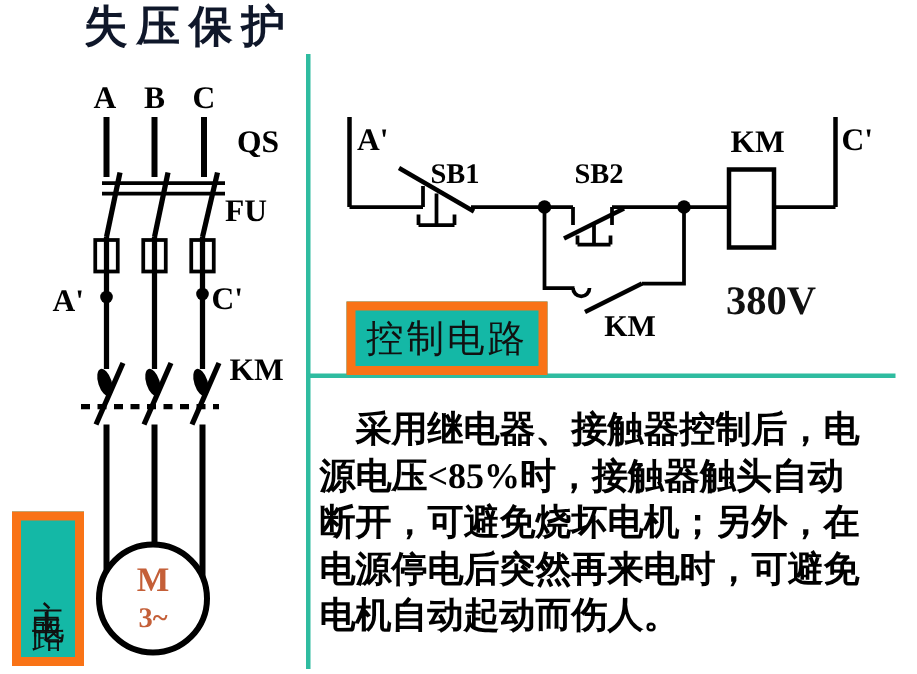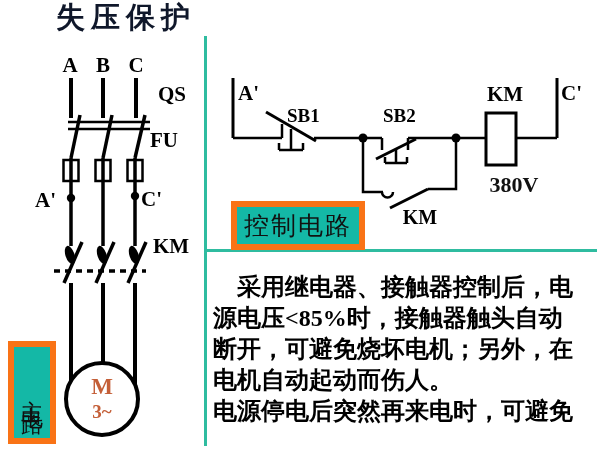--- a/index.html
+++ b/index.html
@@ -23,21 +23,21 @@
   
   .capbox{border:6px solid #f97316;background:#14b8a6;color:#111;font-weight:normal;
           display:flex;align-items:center;justify-content:center;}
   .main-cap{left:8px;top:341px;width:36px;height:91px;font-size:22px;
             writing-mode:vertical-rl;text-orientation:upright;letter-spacing:7px;}
   .ctrl-cap{left:231px;top:201px;width:122px;height:37px;font-size:25px;letter-spacing:2px;}
 
   
   .coilv{left:455px;top:170px;width:118px;text-align:center;font-weight:bold;color:#111;}
   .coilv .l1{font-size:25px;line-height:28px;}
-  .coilv .l2{font-size:22px;line-height:30px;}
+  .coilv .l2{font-size:27px;line-height:30px;margin-top:15px;}
 
   
   .desc{left:213px;top:272px;width:386px;font-size:24px;font-weight:bold;color:#000;
         line-height:31px;}
   .desc .ln{white-space:nowrap;}
   .desc .indent{text-indent:24px;}
 
   
   svg{position:absolute;left:0;top:0;}
   .wire{stroke:#000;fill:none;}
@@ -164,17 +164,17 @@
     <div class="l2">380V</div>
   </div>
 
   <div class="abs capbox main-cap">主电路</div>
   <div class="abs capbox ctrl-cap">控制电路</div>
 
   <div class="abs desc">
     <div class="ln indent">采用继电器、接触器控制后，电</div>
     <div class="ln">源电压&lt;85%时，接触器触头自动</div>
     <div class="ln">断开，可避免烧坏电机；另外，在</div>
+    <div class="ln">电源停电后突然再来电时，可避免</div>
     <div class="ln">电机自动起动而伤人。</div>
-    <div class="ln">电源停电后突然再来电时，可避免</div>
   </div>
 
 </div>
 
 </body></html>

